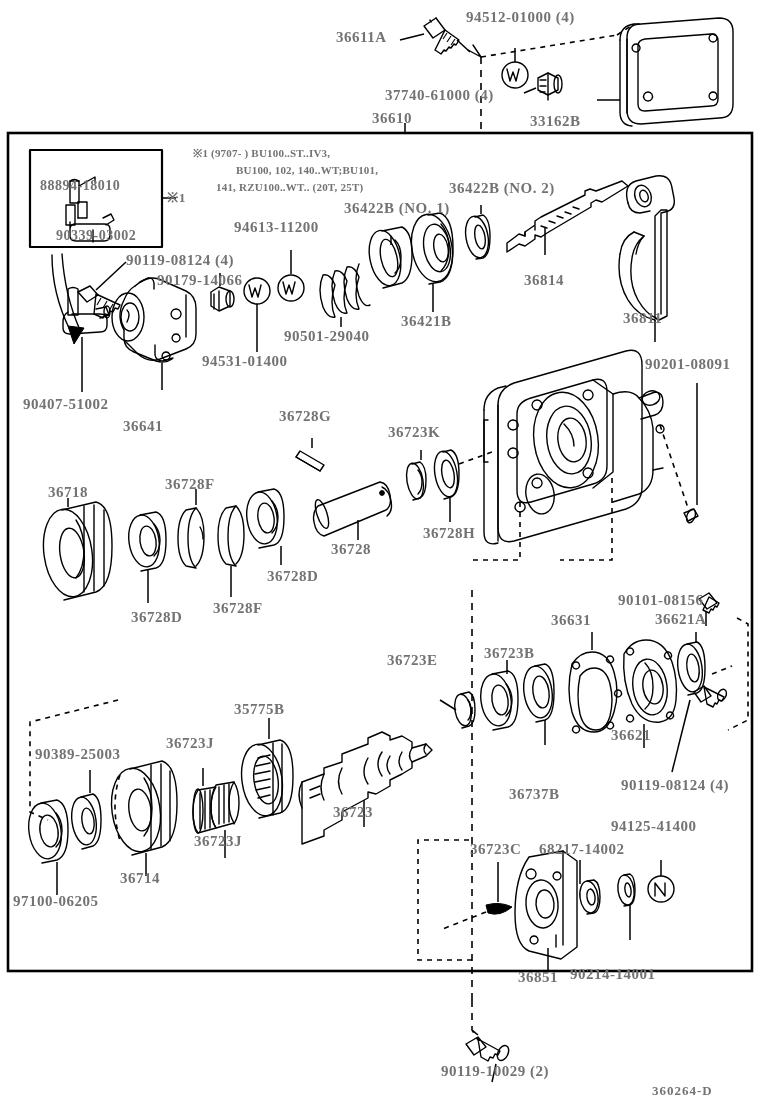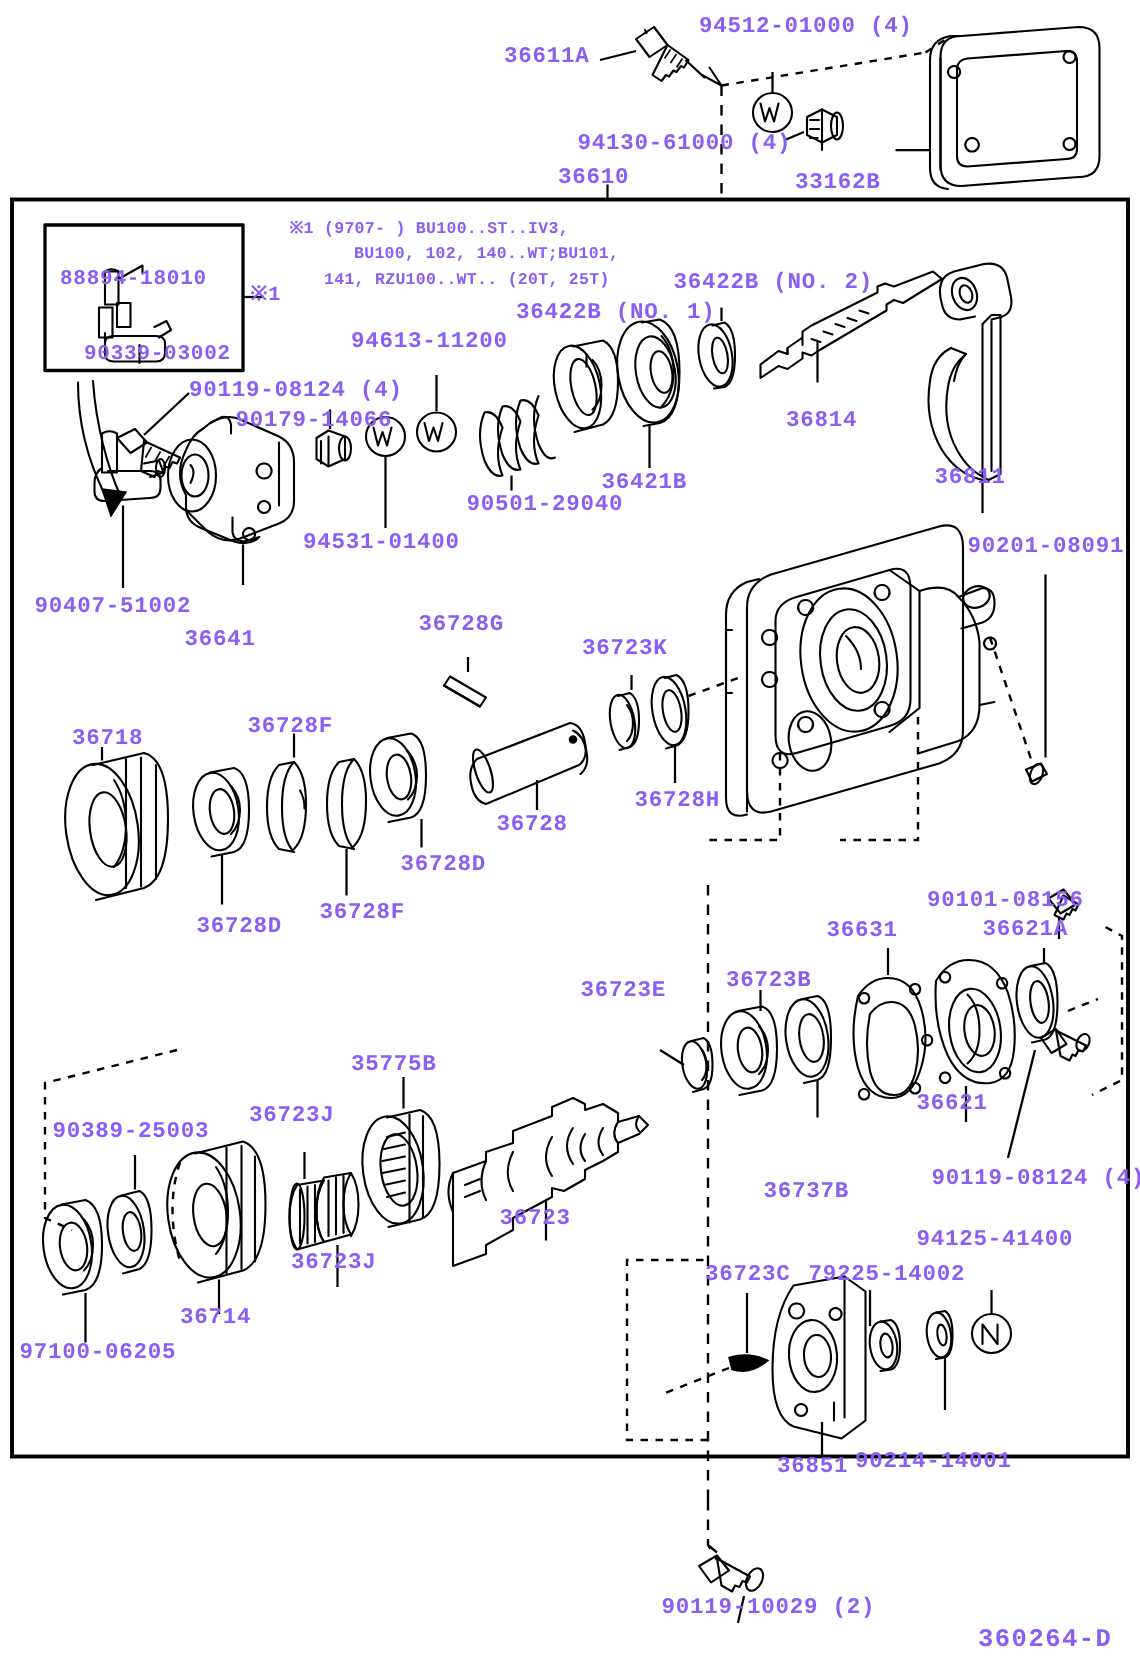--- a/index.html
+++ b/index.html
@@ -6,31 +6,31 @@
   html,body{margin:0;padding:0;background:#ffffff;}
   body{
     width:760px;height:1112px;position:relative;overflow:hidden;
     font-family:"Liberation Sans","DejaVu Sans",sans-serif;
     color:#000;
   }
   #sheet{position:absolute;left:0;top:0;width:760px;height:1112px;}
   svg#art{position:absolute;left:0;top:0;width:760px;height:1112px;}
   .lbl{
     position:absolute;
-    font-family:Liberation Mono, monospace;
+    font-family:Liberation Serif, serif;
     font-weight:bold;
     font-size:15px;
     letter-spacing:0.5px;
     white-space:nowrap;
     line-height:1.15;
-    color:#8b5cf6;
+    color:#737373;
   }
   .lbl.sm{font-size:13.5px;}
   .lbl.note{font-size:11px;font-weight:bold;letter-spacing:0.2px;}
-  .lbl.dnum{font-size:17px;letter-spacing:1px;}
+  .lbl.dnum{font-size:13px;letter-spacing:1px;}
   .boxlbl{font-size:14px;font-weight:bold;}
 </style>
 </head>
 <body>
 
 <div id="sheet">
 
 <svg id="art" viewBox="0 0 760 1112">
   <defs>
     <style>
@@ -488,38 +488,38 @@
     <path class="s" d="M478 1039 l22 12 l-2 4 l-3 -1 l-2 4 l-3 -1 l-2 4 l-7 -4 z"></path>
     <ellipse class="s" cx="503" cy="1053" rx="5" ry="8" transform="rotate(26 503 1053)"></ellipse>
     <line class="lead" x1="496" y1="1064" x2="492" y2="1082"></line>
     <path class="dash" d="M478 1035 L472 1030"></path>
   </g>
 
 </svg>
 
 <div class="lbl" style="left:336px;top:29px;">36611A</div>
 <div class="lbl" style="left:466px;top:9px;">94512-01000 (4)</div>
-<div class="lbl" style="left:385px;top:87px;">94130-61000 (4)</div>
+<div class="lbl" style="left:385px;top:87px;">37740-61000 (4)</div>
 <div class="lbl" style="left:372px;top:110px;">36610</div>
 <div class="lbl" style="left:530px;top:113px;">33162B</div>
 
 <div class="lbl boxlbl" style="left:40px;top:156px;margin-top:22px;">88894-18010</div>
 <div class="lbl boxlbl" style="left:56px;top:228px;">90339-03002</div>
 <div class="lbl sm" style="left:167px;top:190px;">※1</div>
 
 <div class="lbl note" style="left:193px;top:147px;">※1 (9707-        ) BU100..ST..IV3,</div>
 <div class="lbl note" style="left:216px;top:164px;padding-left:20px;">BU100, 102, 140..WT;BU101,</div>
 <div class="lbl note" style="left:216px;top:181px;">141, RZU100..WT.. (20T, 25T)</div>
 
 <div class="lbl" style="left:449px;top:180px;">36422B (NO. 2)</div>
 <div class="lbl" style="left:344px;top:200px;">36422B (NO. 1)</div>
 <div class="lbl" style="left:234px;top:219px;">94613-11200</div>
 <div class="lbl" style="left:126px;top:252px;">90119-08124 (4)</div>
 <div class="lbl" style="left:157px;top:272px;">90179-14066</div>
-<div class="lbl" style="left:284px;top:328px;margin-left:27px;">90501-29040</div>
+<div class="lbl" style="left:284px;top:328px;">90501-29040</div>
 <div class="lbl" style="left:401px;top:313px;">36421B</div>
 <div class="lbl" style="left:202px;top:353px;">94531-01400</div>
 <div class="lbl" style="left:23px;top:396px;">90407-51002</div>
 <div class="lbl" style="left:123px;top:418px;">36641</div>
 <div class="lbl" style="left:524px;top:272px;">36814</div>
 <div class="lbl" style="left:623px;top:310px;">36811</div>
 <div class="lbl" style="left:645px;top:356px;">90201-08091</div>
 
 <div class="lbl" style="left:279px;top:408px;">36728G</div>
 <div class="lbl" style="left:388px;top:424px;">36723K</div>
@@ -542,21 +542,21 @@
 
 <div class="lbl" style="left:234px;top:701px;">35775B</div>
 <div class="lbl" style="left:166px;top:735px;">36723J</div>
 <div class="lbl" style="left:194px;top:833px;">36723J</div>
 <div class="lbl" style="left:333px;top:804px;">36723</div>
 <div class="lbl" style="left:35px;top:746px;">90389-25003</div>
 <div class="lbl" style="left:120px;top:870px;">36714</div>
 <div class="lbl" style="left:13px;top:893px;">97100-06205</div>
 
 <div class="lbl" style="left:470px;top:841px;">36723C</div>
-<div class="lbl" style="left:539px;top:841px;">79225-14002</div>
+<div class="lbl" style="left:539px;top:841px;">68217-14002</div>
 <div class="lbl" style="left:611px;top:818px;">94125-41400</div>
 <div class="lbl" style="left:570px;top:966px;">90214-14001</div>
 <div class="lbl" style="left:518px;top:969px;">36851</div>
 <div class="lbl" style="left:441px;top:1063px;">90119-10029 (2)</div>
 
 <div class="lbl dnum" style="left:652px;top:1084px;">360264-D</div>
 
 </div>
 
 </body></html>

